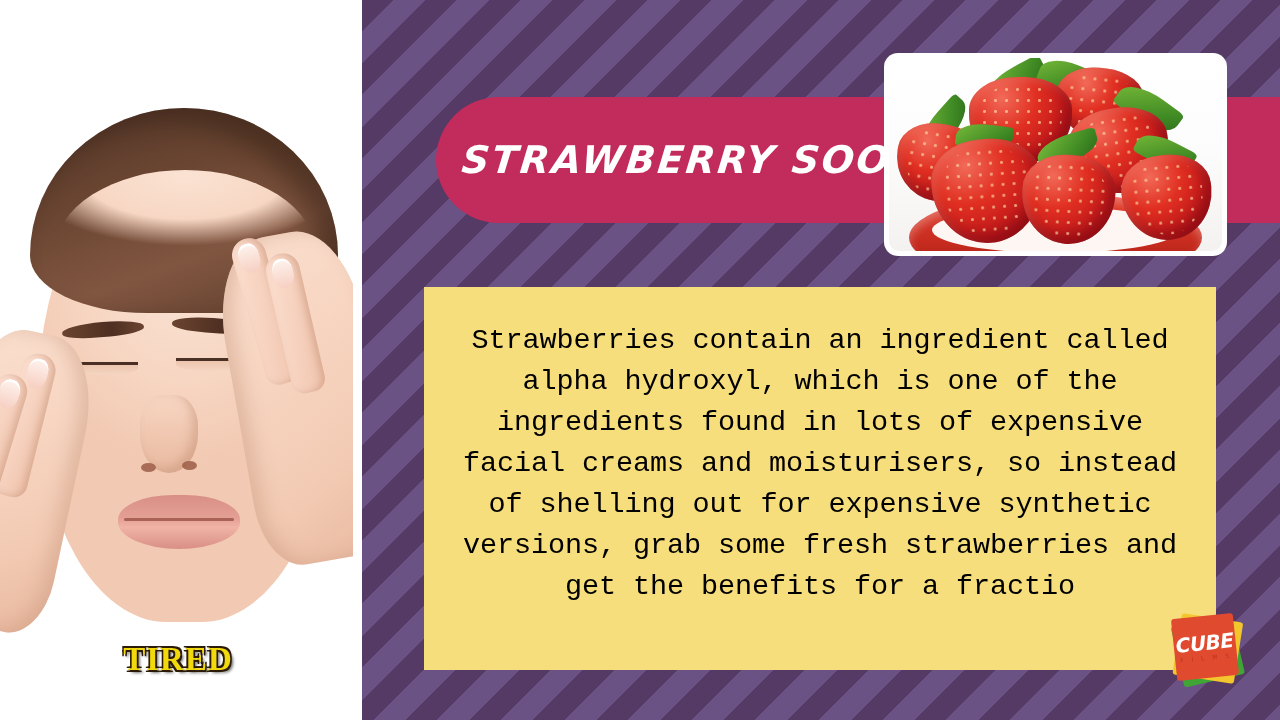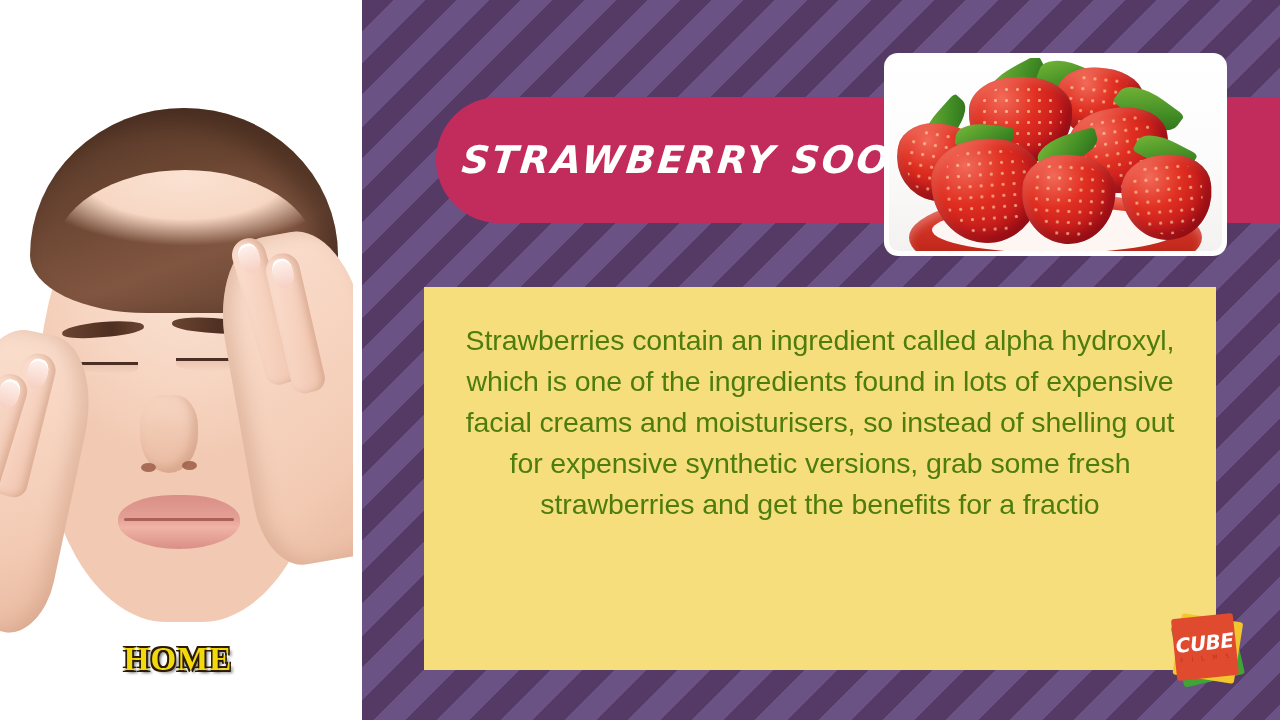--- a/index.html
+++ b/index.html
@@ -328,22 +328,22 @@
     top: 287px;
     width: 792px;
     height: 383px;
     background: #f7de7c;
     box-sizing: border-box;
     padding: 33px 22px 0 22px;
   }
   .body-text {
     margin: 0;
     text-align: center;
-    color: #4d7c0f;
-    font-family: Liberation Sans, sans-serif;
+    color: #000000;
+    font-family: Liberation Mono, monospace;
     font-size: 28.5px;
     line-height: 41px;
     letter-spacing: -0.1px;
   }
 
   
   .cube-logo {
     position: absolute;
     left: 1168px;
     top: 610px;
@@ -412,21 +412,21 @@
         </div>
       <div class="finger fl1">
           <div class="nail"></div>
         </div>
       <div class="finger fl2">
           <div class="nail"></div>
         </div>
     </div>
 
     <div class="photo-caption">
-      <span>HOME</span>
+      <span>TIRED</span>
     </div>
     <div class="photo-right-edge"></div>
   </div>
 
   <div class="stripe-panel"></div>
 
   <div class="title-banner">
     <div class="title-text">STRAWBERRY SOOTHERS</div>
   </div>
 

